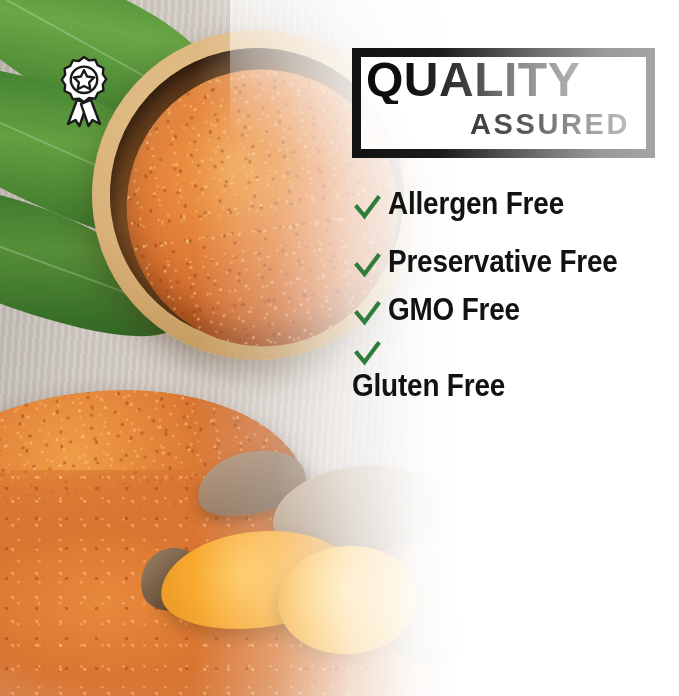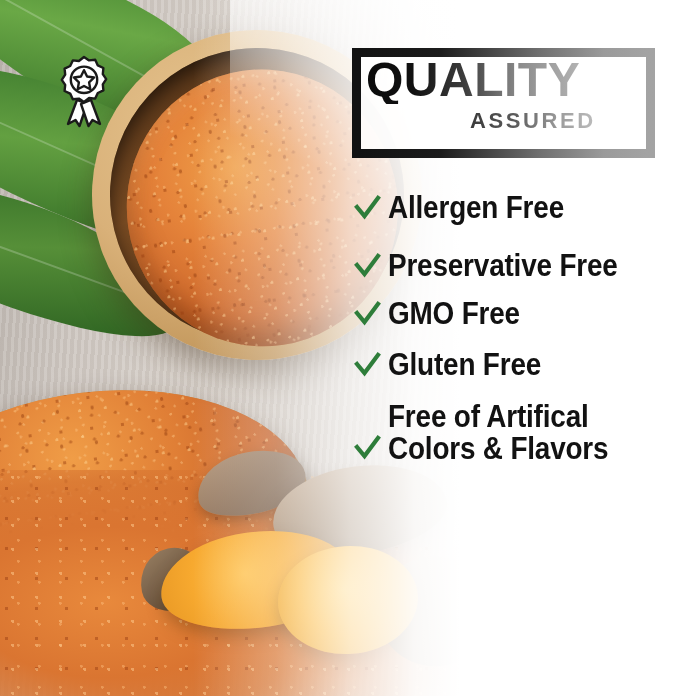--- a/index.html
+++ b/index.html
@@ -190,46 +190,46 @@
   .qa-title{
     position:absolute;left:14px;top:8px;
     font-size:48px;font-weight:700;letter-spacing:.5px;line-height:1;
     font-family:"Liberation Sans", sans-serif;
     background:linear-gradient(90deg,#0a0a0a 0%,#111 22%,#3d3d3d 46%,#8c8c8c 72%,#b3b3b3 100%);
     -webkit-background-clip:text;background-clip:text;color:transparent;
     white-space:nowrap;
   }
   .qa-sub{
     position:absolute;left:118px;top:62px;
-    font-size:22px;font-weight:700;letter-spacing:2.6px;line-height:1;
+    font-size:29px;font-weight:700;letter-spacing:2.6px;line-height:1;
     font-family:"Liberation Sans", sans-serif;
     background:linear-gradient(90deg,#3a3a3a 0%,#5a5a5a 35%,#9b9b9b 70%,#bdbdbd 100%);
     -webkit-background-clip:text;background-clip:text;color:transparent;
     white-space:nowrap;
   }
   .qa-seal{position:absolute;left:53px;top:54px;width:62px;height:76px;}
 
   
   .features{position:absolute;left:352px;top:188px;width:327px;}
   .feat{
-    position:relative;display:flex;align-items:flex-end;
+    position:relative;display:flex;align-items:flex-start;
     margin-bottom:16px;
   }
   .tick{flex:0 0 auto;width:30px;height:30px;margin-top:6px;margin-right:6px;}
   .feat-text{
     font-family:"Liberation Sans Narrow","Liberation Sans", sans-serif;
     font-size:31px;line-height:1.02;font-weight:700;color:#121212;
     letter-spacing:-.2px;
     transform:scaleX(.90);transform-origin:left center;
     white-space:pre-line;
   }
   .feat.f1{margin-bottom:22px;}
   .feat.f2{margin-bottom:12px;}
-  .feat.f3{margin-bottom:15px;}
-  .feat.f4{margin-bottom:20px;}
+  .feat.f3{margin-bottom:4px;}
+  .feat.f4{margin-bottom:20px;flex-direction:column;}
   .feat.f5{margin-bottom:14px;}
 </style>
 </head>
 <body>
 
 <div class="stage">
 
   <div class="photo">
     <div class="board"></div>
 
@@ -307,23 +307,16 @@
       <div class="feat-text">GMO Free</div>
     </div>
 
     <div class="feat f4">
       <svg class="tick" viewBox="0 0 30 30">
         <path d="M5 13 L12.5 22 L26 4" fill="none" stroke="#2e7d3a" stroke-width="4.2" stroke-linecap="square" stroke-linejoin="miter"></path>
       </svg>
       <div class="feat-text">Gluten Free</div>
     </div>
 
-    <div class="feat f5">
-      <svg class="tick" viewBox="0 0 30 30">
-        <path d="M5 13 L12.5 22 L26 4" fill="none" stroke="#2e7d3a" stroke-width="4.2" stroke-linecap="square" stroke-linejoin="miter"></path>
-      </svg>
-      <div class="feat-text">Free of Artifical
-Colors &amp; Flavors</div>
-    </div>
 
 
   </div>
 </div>
 
 </body></html>

